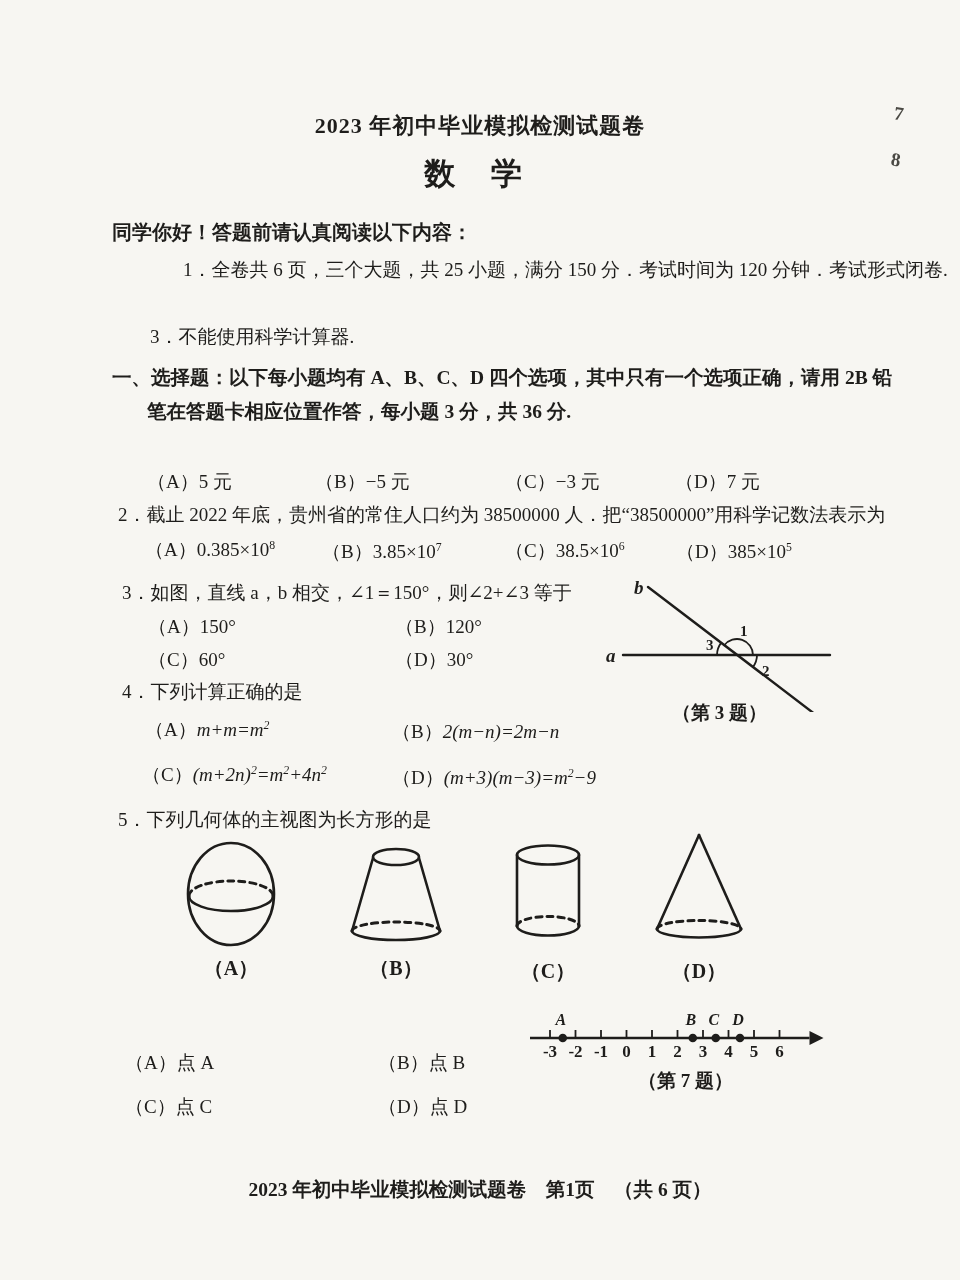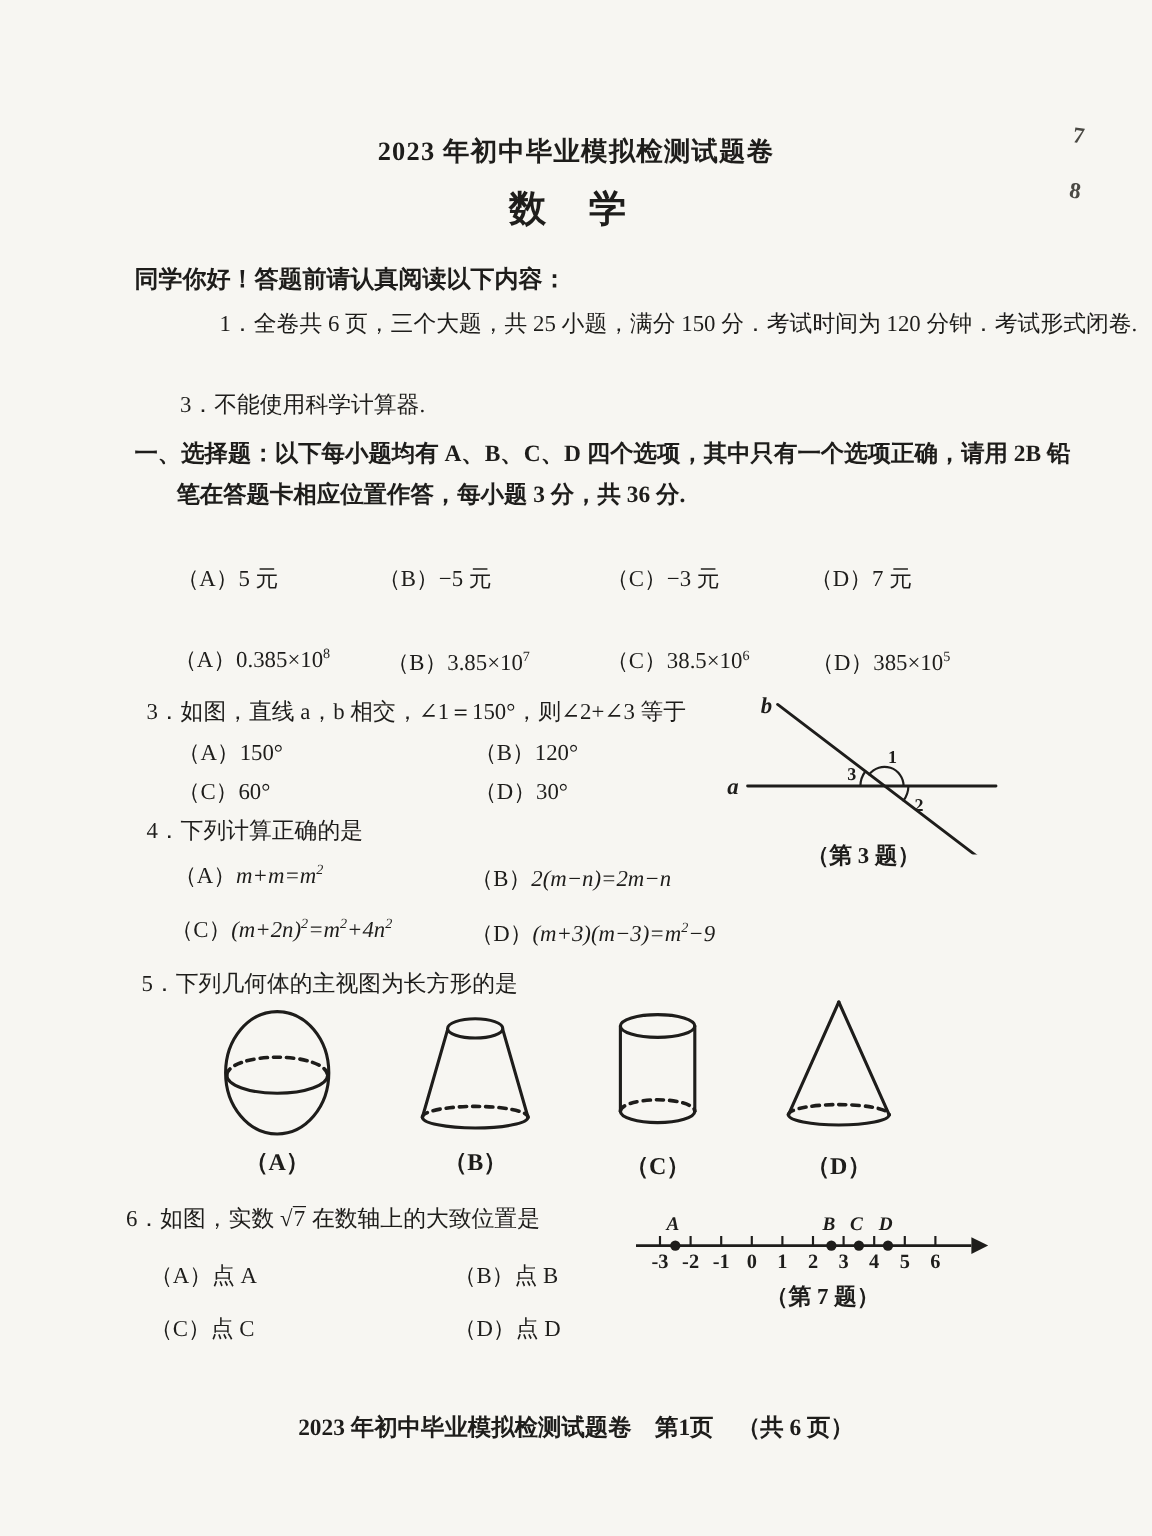--- a/index.html
+++ b/index.html
@@ -50,20 +50,21 @@
   <div class="abs notice" style="left:150px;top:324px;">3．不能使用科学计算器.</div>
 
   <div class="abs bold sectionhead" style="left:112px;top:364px;">一、选择题：以下每小题均有 A、B、C、D 四个选项，其中只有一个选项正确，请用 2B 铅</div>
   <div class="abs bold sectionhead" style="left:147px;top:398px;">笔在答题卡相应位置作答，每小题 3 分，共 36 分.</div>
 
   <div class="abs opt" style="left:147px;top:469px;">（A）5 元</div>
   <div class="abs opt" style="left:315px;top:469px;">（B）−5 元</div>
   <div class="abs opt" style="left:505px;top:469px;">（C）−3 元</div>
   <div class="abs opt" style="left:675px;top:469px;">（D）7 元</div>
 
+  <div class="abs stem" style="left:118px;top:502px;">2．截止 2022 年底，贵州省的常住人口约为 38500000 人．把“38500000”用科学记数法表示为</div>
   <div class="abs opt" style="left:145px;top:537px;"><span>（A）</span><span>0.385×10</span><sup>8</sup></div>
   <div class="abs opt" style="left:322px;top:539px;"><span>（B）</span><span>3.85×10</span><sup>7</sup></div>
   <div class="abs opt" style="left:505px;top:538px;"><span>（C）</span><span>38.5×10</span><sup>6</sup></div>
   <div class="abs opt" style="left:676px;top:539px;"><span>（D）</span><span>385×10</span><sup>5</sup></div>
 
   <div class="abs stem" style="left:122px;top:580px;">3．如图，直线 a，b 相交，∠1＝150°，则∠2+∠3 等于</div>
   <div class="abs opt" style="left:148px;top:614px;">（A）150°</div>
   <div class="abs opt" style="left:395px;top:614px;">（B）120°</div>
   <div class="abs opt" style="left:148px;top:647px;">（C）60°</div>
   <div class="abs opt" style="left:395px;top:647px;">（D）30°</div>
@@ -124,21 +125,20 @@
       <path class="dash" d="M11,99 A42,8.5 0 0 1 95,99"></path>
       <path d="M11,99 A42,8.5 0 0 0 95,99"></path>
     </svg>
   </div>
 
   <div class="abs figlabel" style="left:184px;top:955px;width:94px;">（A）</div>
   <div class="abs figlabel" style="left:346px;top:955px;width:100px;">（B）</div>
   <div class="abs figlabel" style="left:506px;top:958px;width:84px;">（C）</div>
   <div class="abs figlabel" style="left:646px;top:958px;width:106px;">（D）</div>
 
-  <div class="abs stem" style="left:105px;top:1003px;">6．如图，实数 <span class="sqrt"><span class="rad">√</span><span class="vinc">7</span></span> 在数轴上的大致位置是</div>
   <div class="abs opt" style="left:125px;top:1050px;">（A）点 A</div>
   <div class="abs opt" style="left:378px;top:1050px;">（B）点 B</div>
   <div class="abs opt" style="left:125px;top:1094px;">（C）点 C</div>
   <div class="abs opt" style="left:378px;top:1094px;">（D）点 D</div>
 
   <div class="abs" style="left:528px;top:1004px;">
       <svg width="320" height="62" viewBox="0 0 320 62">
         <line x1="2" y1="34" x2="281.5" y2="34" stroke="#1e1d1b" stroke-width="2.4"></line>
         <polygon points="281.5,27 295.5,34 281.5,41" fill="#1e1d1b"></polygon>
         <line x1="22" y1="26" x2="22" y2="34" stroke="#1e1d1b" stroke-width="1.8"></line>

